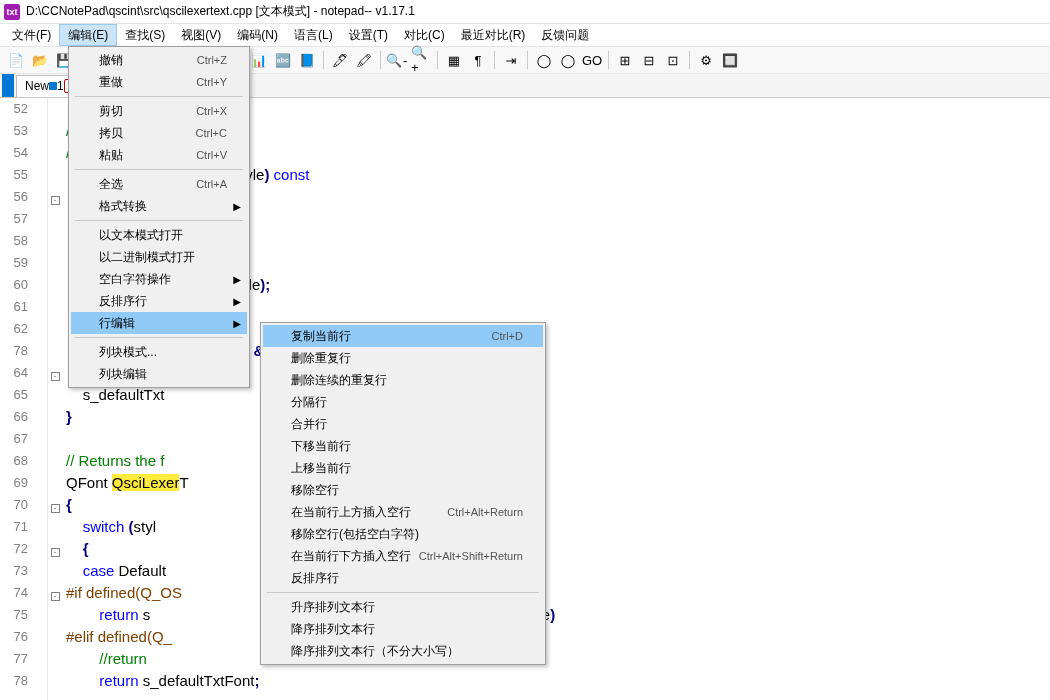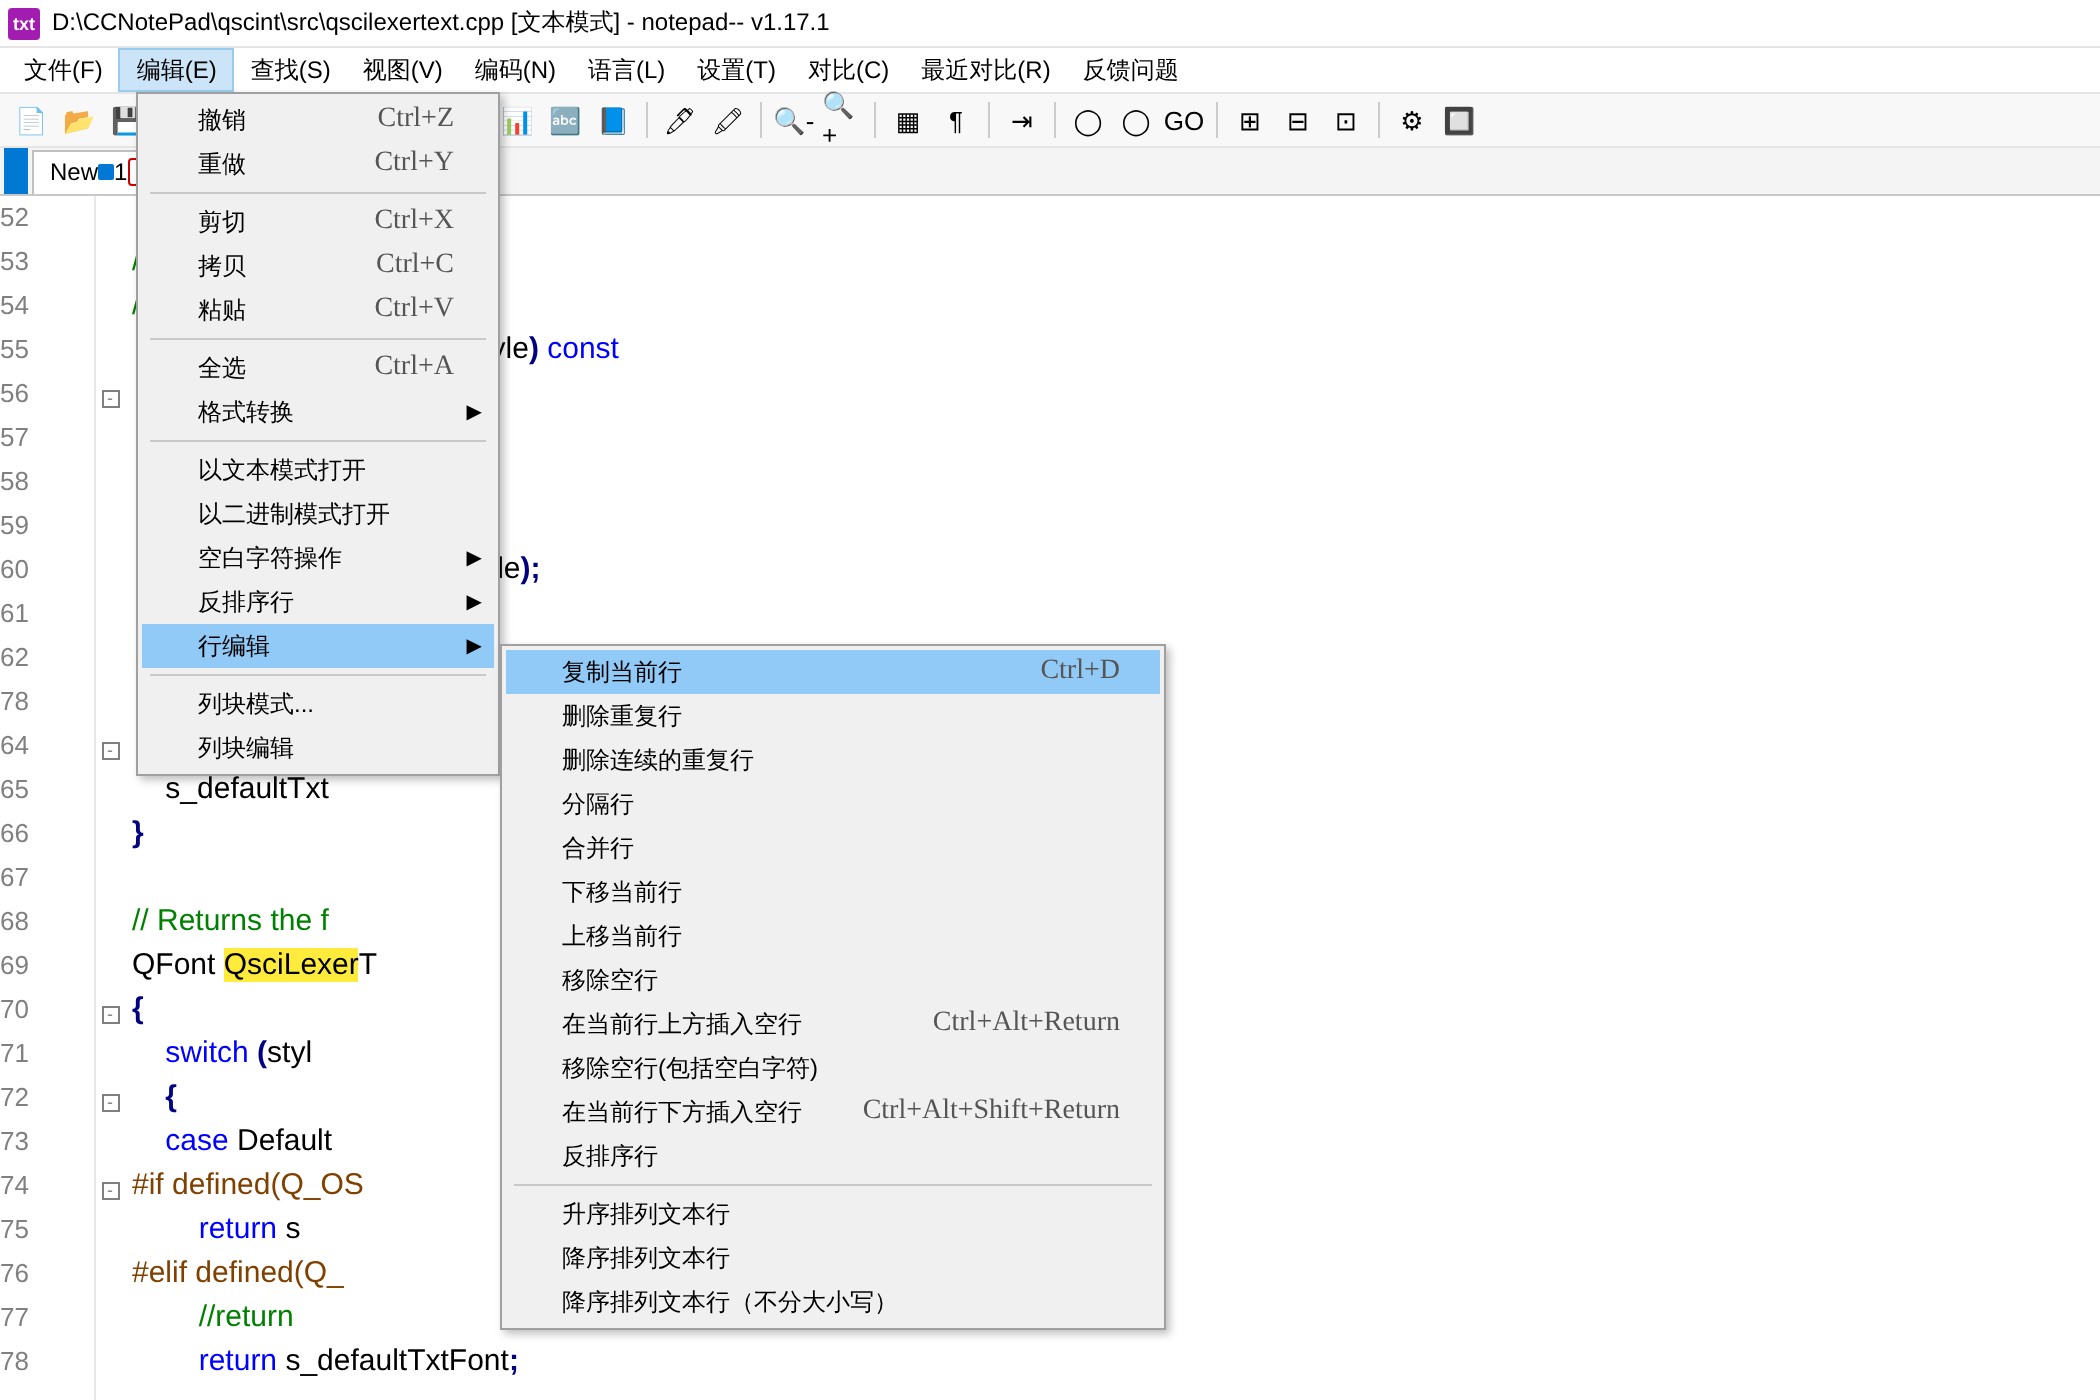--- a/index.html
+++ b/index.html
@@ -17,44 +17,44 @@
 .toolbar-btn { width: 20px; height: 20px; display: flex; align-items: center; justify-content: center; font-size: 13px; cursor: pointer; border-radius: 2px; }
 .toolbar-sep { width: 1px; height: 18px; background: #ccc; margin: 0 2px; }
 
 .tabbar { height: 24px; display: flex; align-items: center; background: #f4f4f4; border-bottom: 1px solid #c8c8c8; padding-left: 2px; }
 .side-tab { width: 12px; height: 100%; background: #0078d4; }
 .file-tab { height: 22px; background: #fff; border: 1px solid #c0c0c0; border-bottom: none; display: flex; align-items: center; padding: 0 8px; gap: 0; font-size: 12px; margin-left: 2px; }
 .tab-bullet { width: 8px; height: 8px; background: #0078d4; border-radius: 1px; }
 .tab-close { width: 14px; height: 14px; display:flex; align-items:center; justify-content:center; color:#c00; font-weight:bold; font-size:11px; border:1px solid #c00; border-radius:2px;}
 
 .editor { position: relative; display: flex; height: calc(700px - 24px - 22px - 28px - 24px); font-family: Consolas, "Courier New", monospace; font-size: 15px; }
-.gutter { width: 48px; background: #fff; border-right: 1px solid #e8e8e8; text-align: left; padding-right: 2px; color: #808080; line-height: 22px; font-size: 13px;}
+.gutter { width: 48px; background: #fff; border-right: 1px solid #e8e8e8; text-align: right; padding-right: 19px; color: #808080; line-height: 22px; font-size: 13px;}
 .foldcol { width: 14px; background: #fff; line-height: 22px; color: #808080; font-size: 10px; text-align: center;}
 .fold-box { display:inline-block; width:9px; height:9px; border:1px solid #808080; line-height:7px; font-size:9px; text-align:center; vertical-align: middle; margin-top:6px;}
 .code { flex: 1; padding-left: 4px; line-height: 22px; white-space: pre; position:relative;}
 .code-line { height: 22px; }
 
 .c-comment { color: #008000; }
 .c-keyword { color: #0000ff; }
 .c-type { color: #8000ff; }
 .c-string { color: #808080; }
 .c-op { color: #000080; font-weight: bold; }
 .c-hl { background: #ffeb3b; }
 .c-pre { color: #804000; }
 
 
 .menu { position: absolute; background: #f0f0f0; border: 1px solid #a0a0a0; box-shadow: 2px 2px 4px rgba(0,0,0,0.25); z-index: 100; min-width: 170px; padding: 2px; }
 .menu-left { left: 68px; top: 46px; width: 182px;}
 .menu-item { height: 22px; display: flex; align-items: center; padding: 0 20px 0 28px; position: relative; font-size: 12px; }
 .menu-item.highlight { background: #91c9f7; }
-.menu-item .shortcut { margin-left: auto; color: #555; font-size: 14px; font-family: Liberation Serif, serif; }
+.menu-item .shortcut { margin-left: auto; color: #555; font-size: 11px; }
 .menu-item .arrow { position: absolute; right: 6px; font-size: 10px; }
 .menu-sep { height: 1px; background: #c8c8c8; margin: 3px 4px; }
 
-.submenu { left: 250px; top: 322px; width: 333px; }
+.submenu { left: 260px; top: 322px; width: 286px; }
 </style>
 </head>
 <body>
 
 <div class="titlebar">
   <div class="titlebar-icon">txt</div>
   <div class="titlebar-text">D:\CCNotePad\qscint\src\qscilexertext.cpp [文本模式] - notepad-- v1.17.1</div>
 </div>
 
 <div class="menubar" id="menubar">

